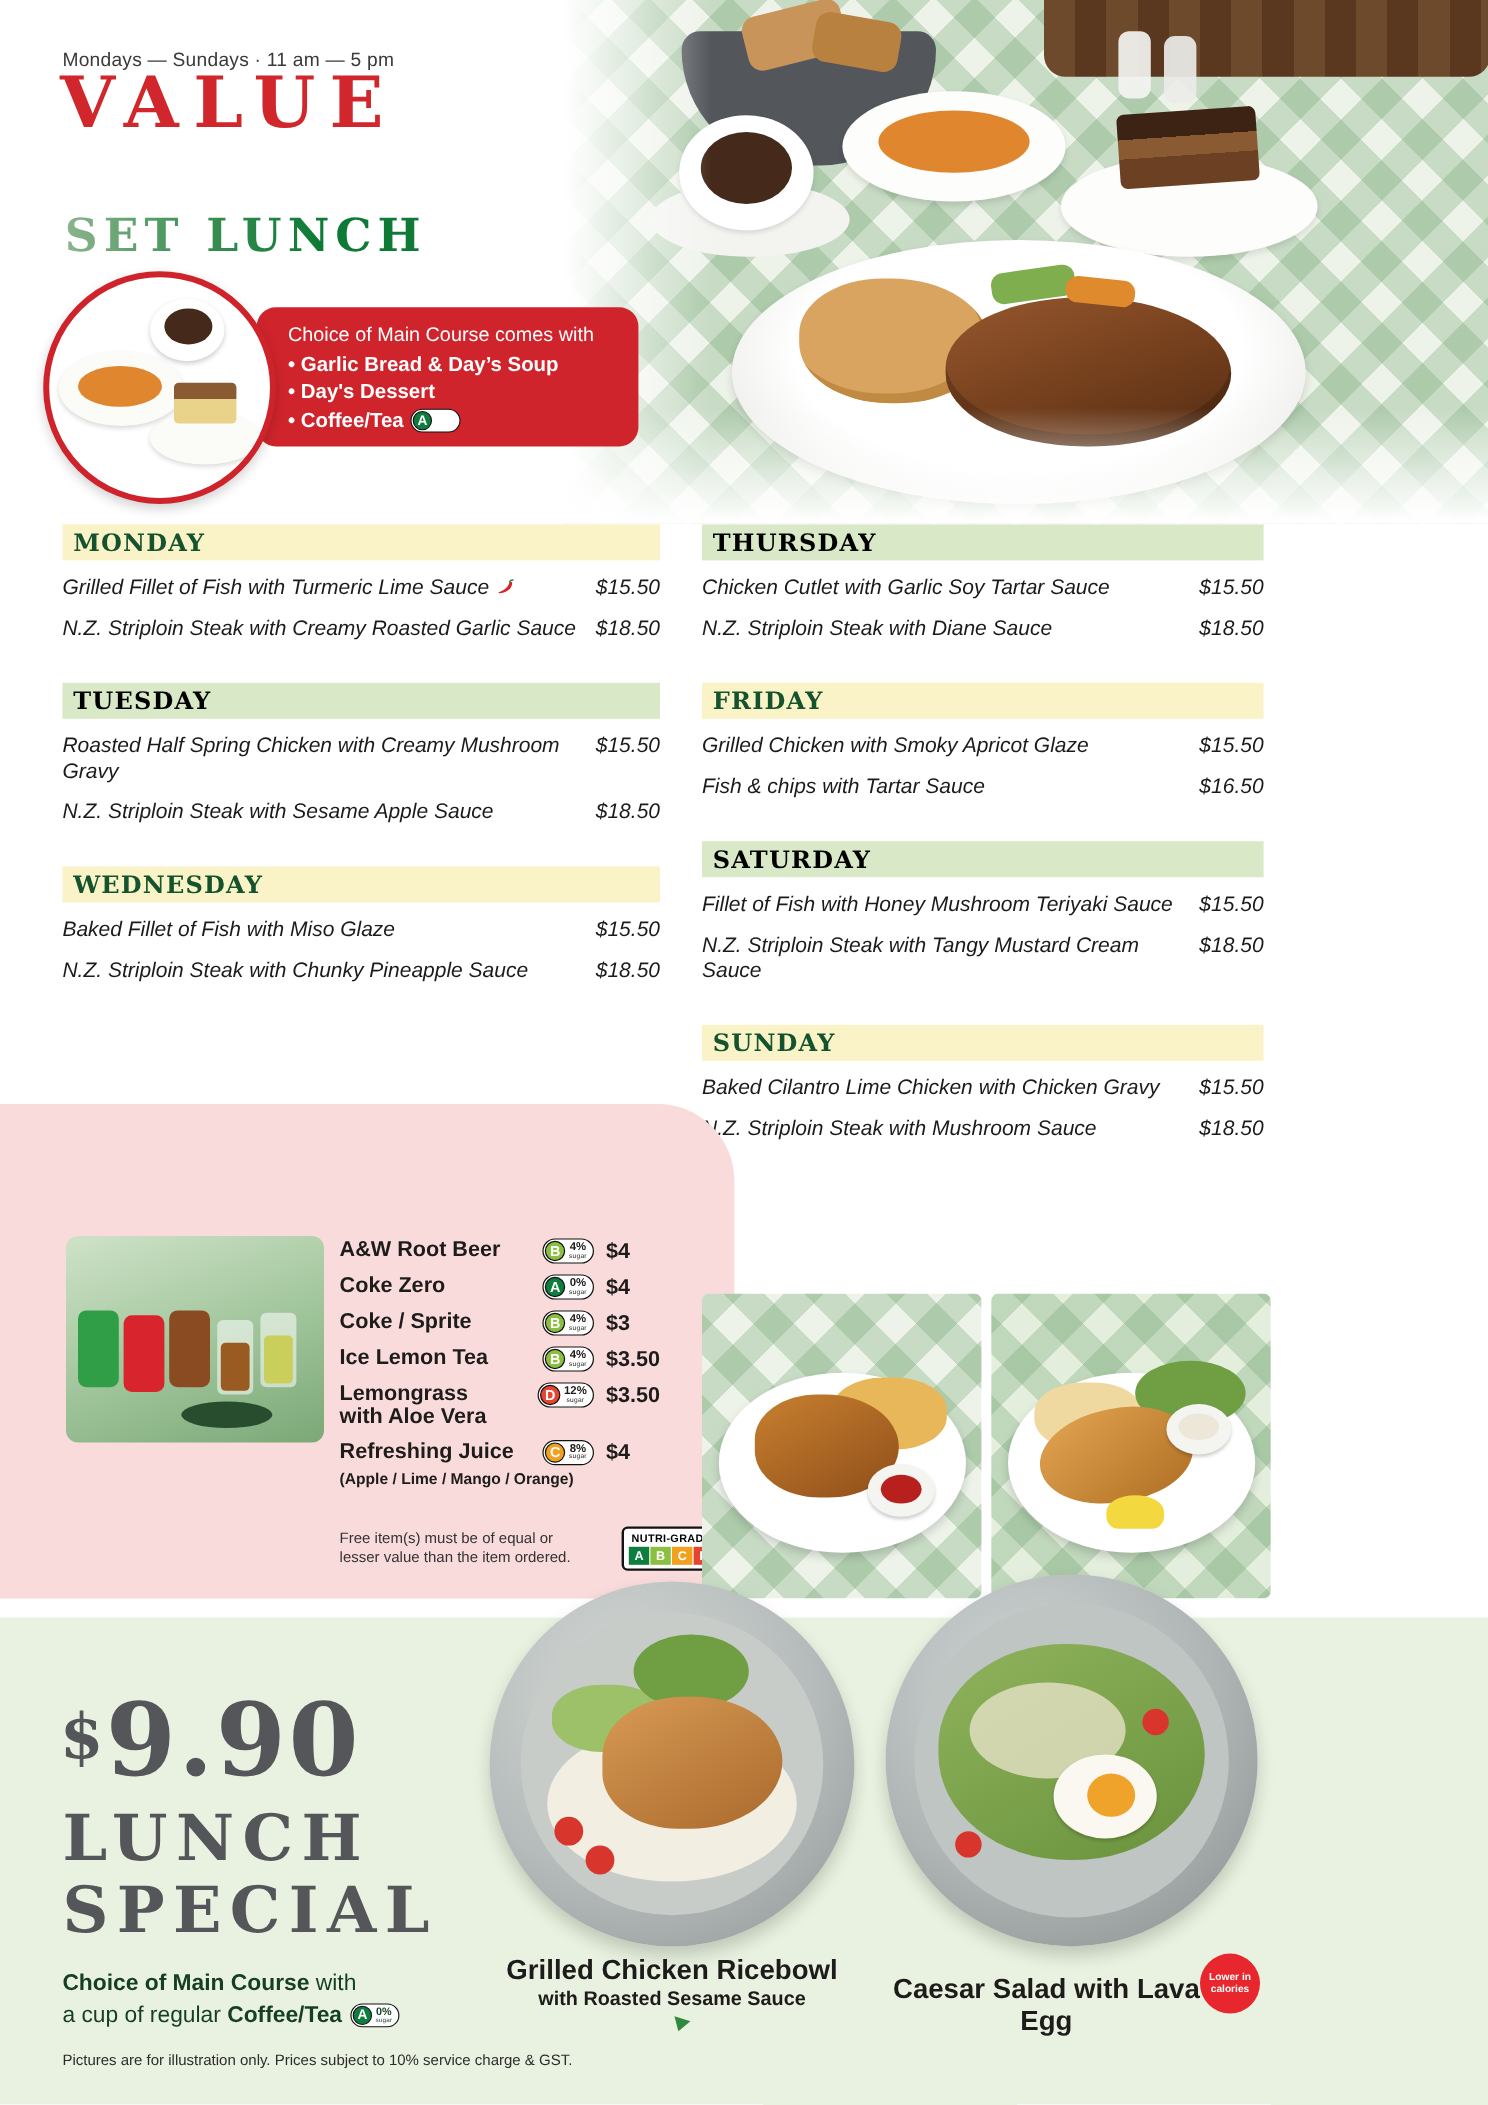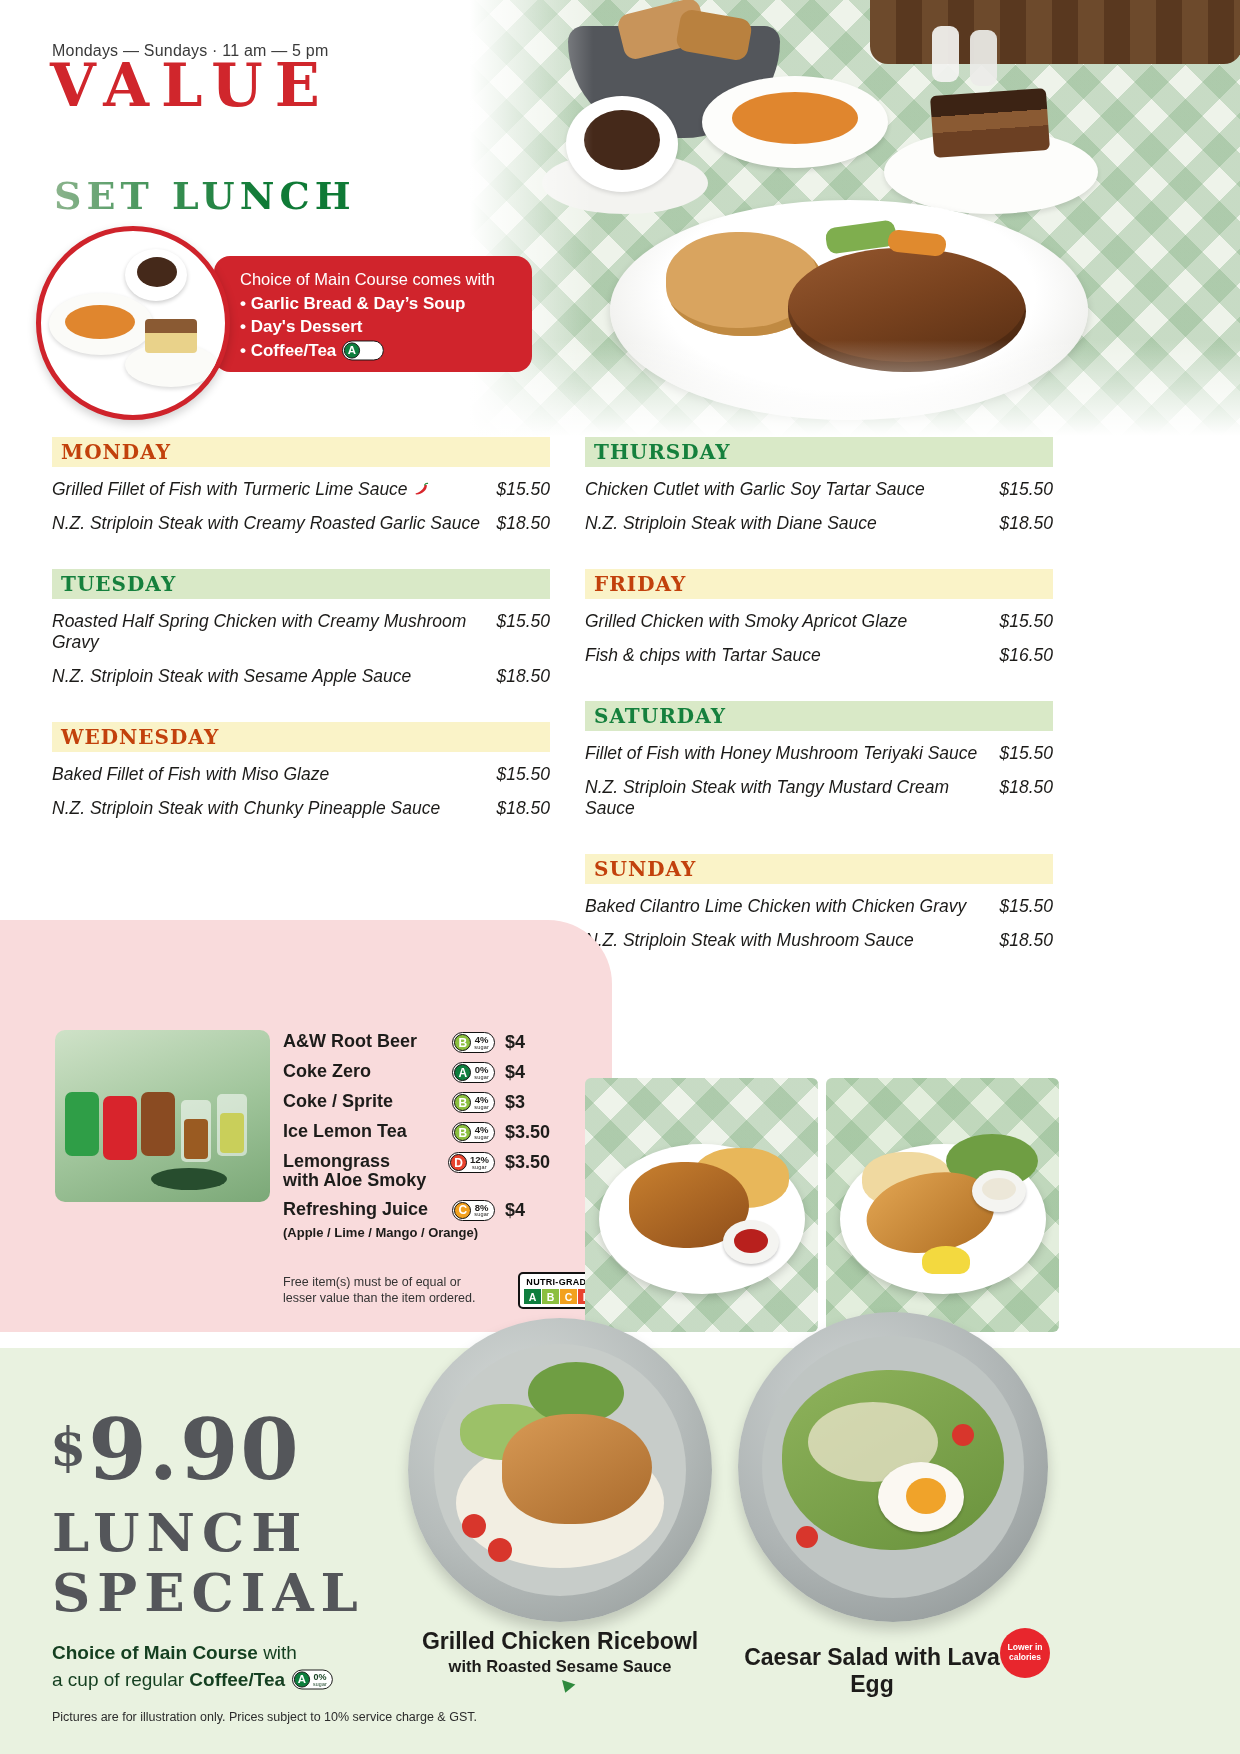--- a/index.html
+++ b/index.html
@@ -65,21 +65,21 @@
 
   
   .col{position:absolute;top:437px;}
   .col-left{left:52px;width:498px;}
   .col-right{left:585px;width:468px;}
   .day{margin-bottom:35px;}
   .dayband{height:30px;display:flex;align-items:center;padding-left:9px;box-sizing:border-box;}
   .dayband.yellow{background:#faf3c8;}
   .dayband.ltgreen{background:#d9e9c7;}
   .dayname{font-family:"DejaVu Serif",serif;font-weight:bold;font-size:20px;letter-spacing:1px;}
-  .dn-green{color:#c2410c;} .dn-gray{color:#15803d;}
+  .dn-green{color:#14532d;} .dn-gray{color:#000000;}
   .rows{padding-top:12px;font-style:italic;}
   .mrow{display:flex;justify-content:space-between;align-items:baseline;margin-bottom:13px;font-size:17.5px;color:#1c1b19;}
   .mrow .iname{display:inline-flex;align-items:center;gap:5px;}
   .mrow .price{margin-left:10px;white-space:nowrap;}
   .chili{width:17px;height:17px;}
 
   
   .pinkpanel{position:absolute;left:0;top:920px;width:612px;height:412px;background:#f9dbdc;border-top-right-radius:64px;}
   .orangebanner{position:absolute;left:62px;top:40px;width:532px;height:66px;background:#f07822;border-radius:16px;
     display:flex;align-items:center;padding:0 18px 0 30px;box-sizing:border-box;color:#fff;gap:14px;}
@@ -437,21 +437,21 @@
           <span class="ng-letter">B</span>
           <span class="ng-sugar">
               <b>4%</b>
               <i>sugar</i>
             </span>
           </span>
         <span class="dprice">$3.50</span>
       </div>
       <div class="drow">
         <span class="dname"><span>Lemongrass</span>
-          <span class="sub">with Aloe Smoky</span></span>
+          <span class="sub">with Aloe Vera</span></span>
         <span class="ng grade-D">
           <span class="ng-letter">D</span>
           <span class="ng-sugar">
               <b>12%</b>
               <i>sugar</i>
             </span>
           </span>
         <span class="dprice">$3.50</span>
       </div>
       <div class="drow">

